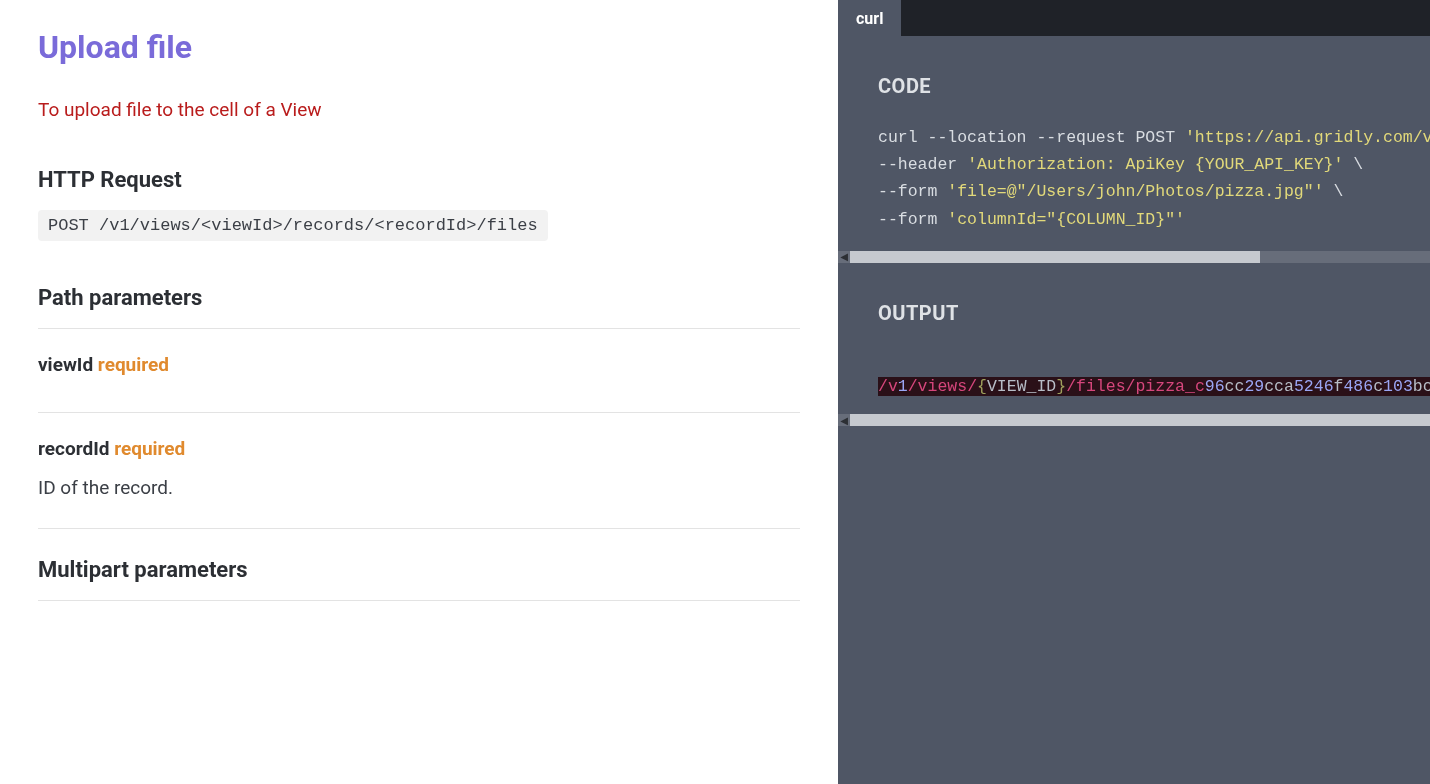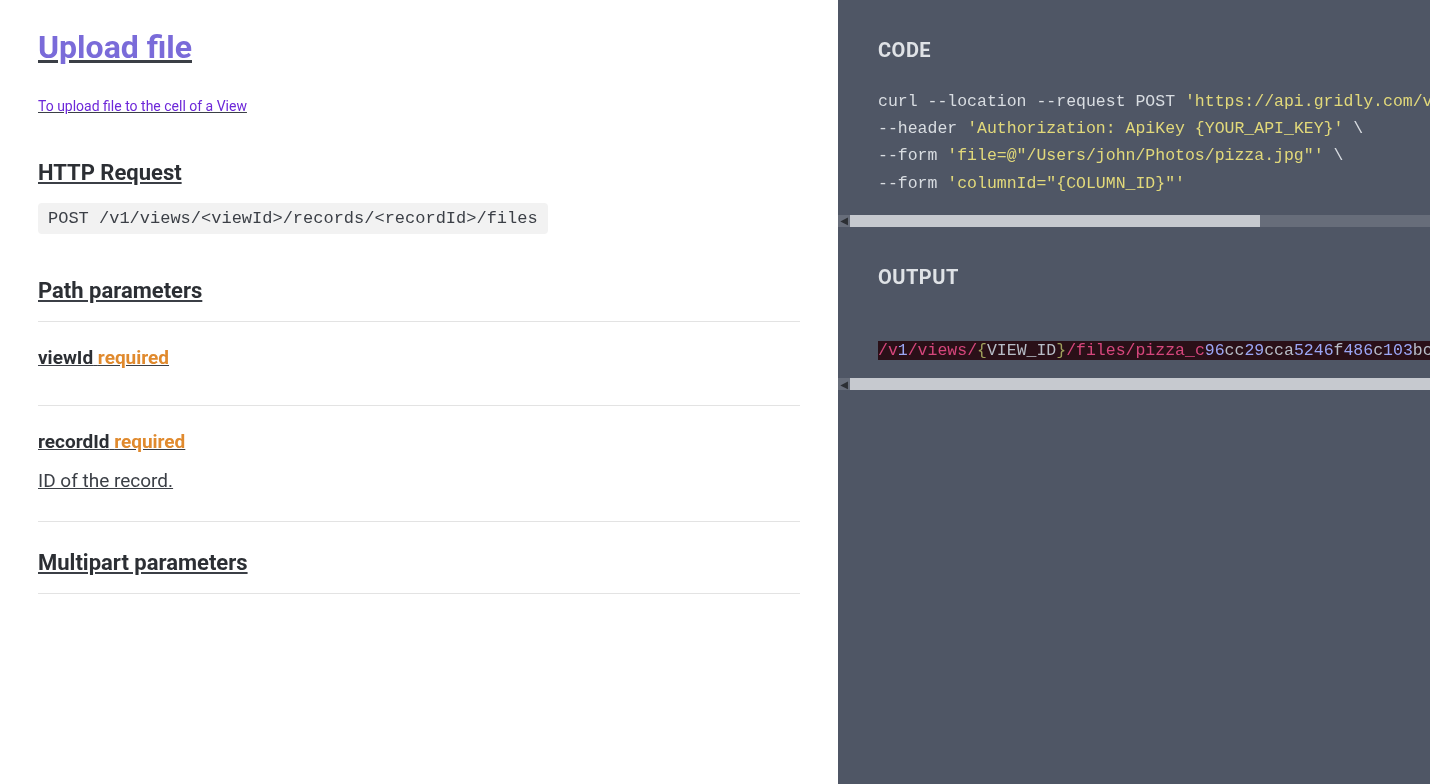--- a/index.html
+++ b/index.html
@@ -10,37 +10,36 @@
     color: #3b3f46;
     overflow: hidden;
   }
   .layout { display: flex; width: 1430px; height: 784px; }
   .left-pane {
     width: 853px;
     height: 100%;
     background: #fff;
     padding: 28px 38px 0 38px;
     overflow: hidden;
-    text-decoration: underline;
   }
   .right-pane {
     width: 592px;
     height: 100%;
     background: #4f5665;
     color: #e6e8ea;
     display: flex;
     flex-direction: column;
   }
   h1.page-title {
     font-size: 32px;
     font-weight: 700;
     color: #7a6bd9;
     margin-bottom: 32px;
   }
-  p.intro { font-size: 14px; color: #6d28d9; margin-bottom: 46px; }
+  p.intro { font-size: 19px; color: #b91c1c; margin-bottom: 46px; }
   h2.sect { font-size: 22px; font-weight: 700; color: #2c2f34; margin-bottom: 18px; }
   code.http {
     display: inline-block;
     font-family: "SFMono-Regular", Consolas, "Liberation Mono", Menlo, monospace;
     font-size: 17px;
     background: #f2f2f2;
     border-radius: 4px;
     padding: 6px 10px;
     color: #3b3f46;
     margin-bottom: 44px;
@@ -135,20 +134,23 @@
       <div class="param-desc">ID of the record.</div>
     </div>
     <hr class="sep">
 
     <h2 class="sect mt">Multipart parameters</h2>
     <hr class="sep">
 
   </div>
 
   <div class="right-pane">
+    <div class="tabs-bar">
+      <div class="tab">curl</div>
+    </div>
 
     <div class="panel-header">CODE</div>
     <div class="code-block"><span>curl --location --request POST </span><span class="str">'https://api.gridly.com/v</span>
 <span>--header </span><span class="str">'Authorization: ApiKey {YOUR_API_KEY}'</span><span> \</span>
 <span>--form </span><span class="str">'file=@"/Users/john/Photos/pizza.jpg"'</span><span> \</span>
 <span>--form </span><span class="str">'columnId="{COLUMN_ID}"'</span></div>
     <div class="scrollbar-row">
       <div class="arrow-left">◀</div>
       <div class="thumb" style="left:12px;width:410px"></div>
     </div>

